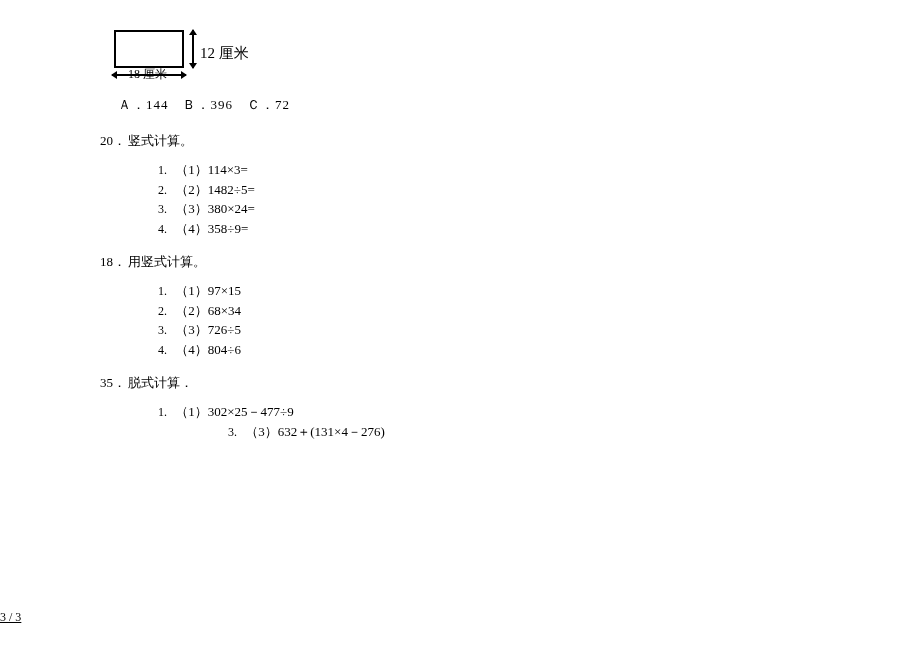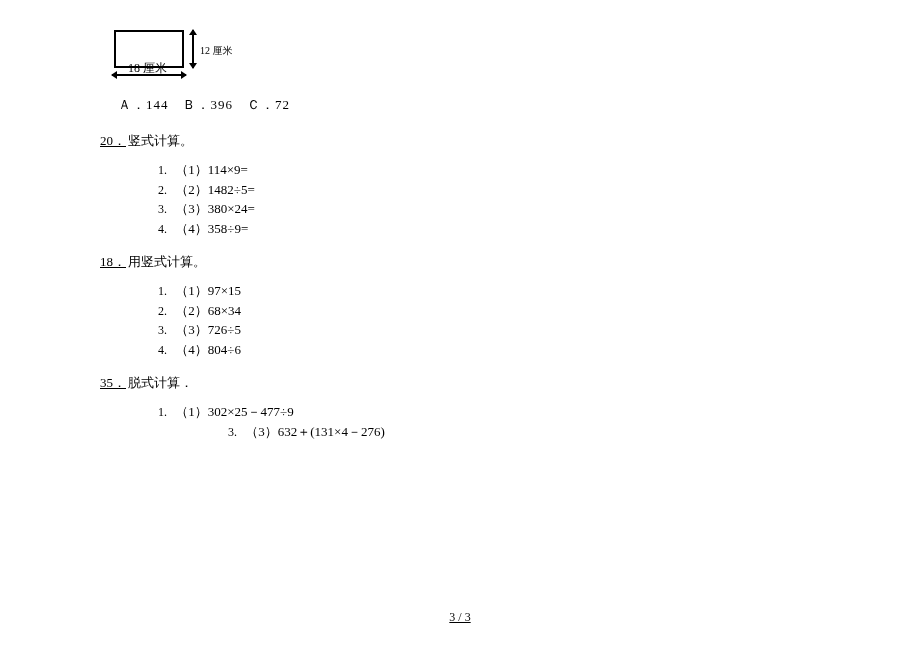--- a/index.html
+++ b/index.html
@@ -67,21 +67,21 @@
       width: 0;
       height: 0;
       border-left: 4px solid transparent;
       border-right: 4px solid transparent;
       border-top: 6px solid #000;
     }
     .vert-label {
       position: absolute;
       left: 92px;
       top: 14px;
-      font-size: 10px;
+      font-size: 15px;
       white-space: nowrap;
       text-align: right;
     }
     .arrow-bottom-horiz {
       position: absolute;
       left: 4px;
       top: 40px;
       width: 74px;
       height: 10px;
     }
@@ -109,39 +109,38 @@
       top: 1px;
       width: 0;
       height: 0;
       border-top: 4px solid transparent;
       border-bottom: 4px solid transparent;
       border-left: 6px solid #000;
     }
     .horiz-label {
       position: absolute;
       left: 20px;
-      top: 30px;
+      top: 36px;
       font-size: 12px;
       white-space: nowrap;
     }
     .options-line {
       margin-left: 18px;
       margin-bottom: 18px;
       letter-spacing: 1px;
     }
     .question {
       margin-bottom: 15px;
     }
     .q-title {
       margin-bottom: 10px;
     }
     .qnum {
       display: inline-block;
       width: 28px;
-      text-decoration: underline;
     }
     .sub-list {
       margin-left: 58px;
     }
     .sub-item {
       line-height: 1.5;
       margin-bottom: 0px;
     }
     .sub-num {
       display: inline-block;
@@ -149,21 +148,20 @@
       font-size: 12px;
     }
     .sub-item-indented {
       margin-left: 70px;
     }
     .page-footer {
       position: absolute;
       bottom: 25px;
       left: 0;
       width: 100%;
-      text-align: center;
       font-size: 12px;
       text-decoration: underline;
     }
   </style>
 </head>
 <body>
 
 <div class="content">
   <div class="diagram-area">
     <div class="rect-shape"></div>
@@ -181,21 +179,21 @@
     <span class="horiz-label">18 厘米</span>
   </div>
 
   <div class="options-line">Ａ．144　Ｂ．396　Ｃ．72</div>
 
   <div class="question">
     <div class="q-title">
       <span class="qnum">20．</span><span>竖式计算。</span>
     </div>
     <div class="sub-list">
-      <div class="sub-item"><span class="sub-num">1.</span> <span>（1）114×9=</span></div>
+      <div class="sub-item"><span class="sub-num">1.</span> <span>（1）114×3=</span></div>
       <div class="sub-item"><span class="sub-num">2.</span> <span>（2）1482÷5=</span></div>
       <div class="sub-item"><span class="sub-num">3.</span> <span>（3）380×24=</span></div>
       <div class="sub-item"><span class="sub-num">4.</span> <span>（4）358÷9=</span></div>
     </div>
   </div>
 
   <div class="question">
     <div class="q-title">
       <span class="qnum">18．</span><span>用竖式计算。</span>
     </div>

